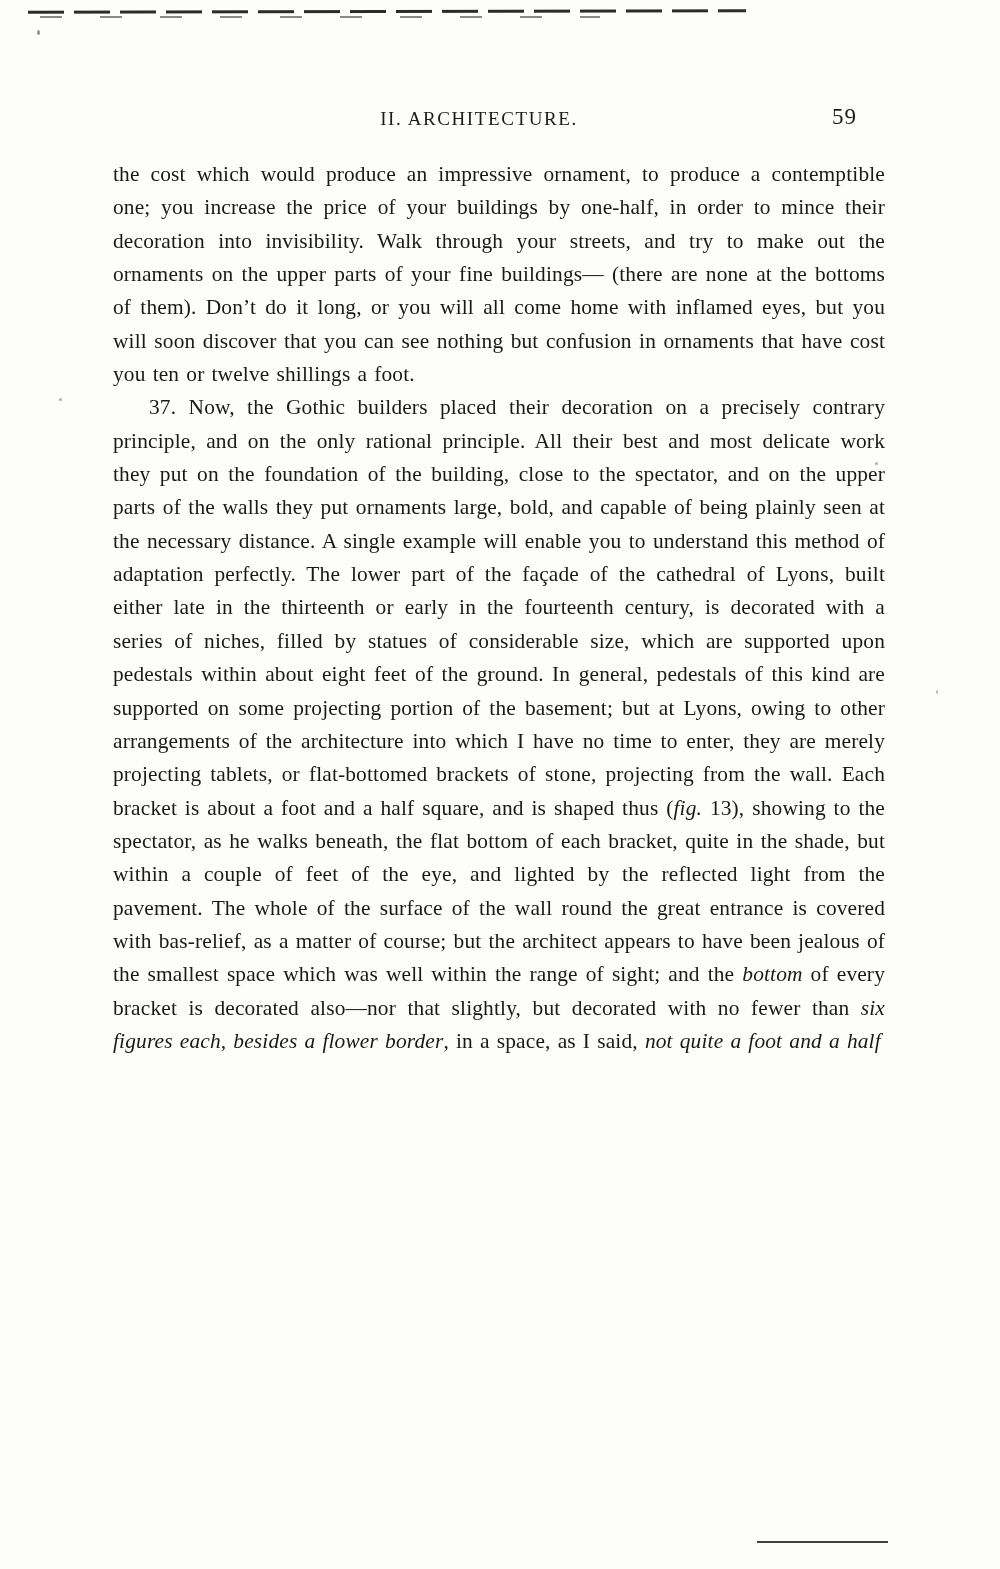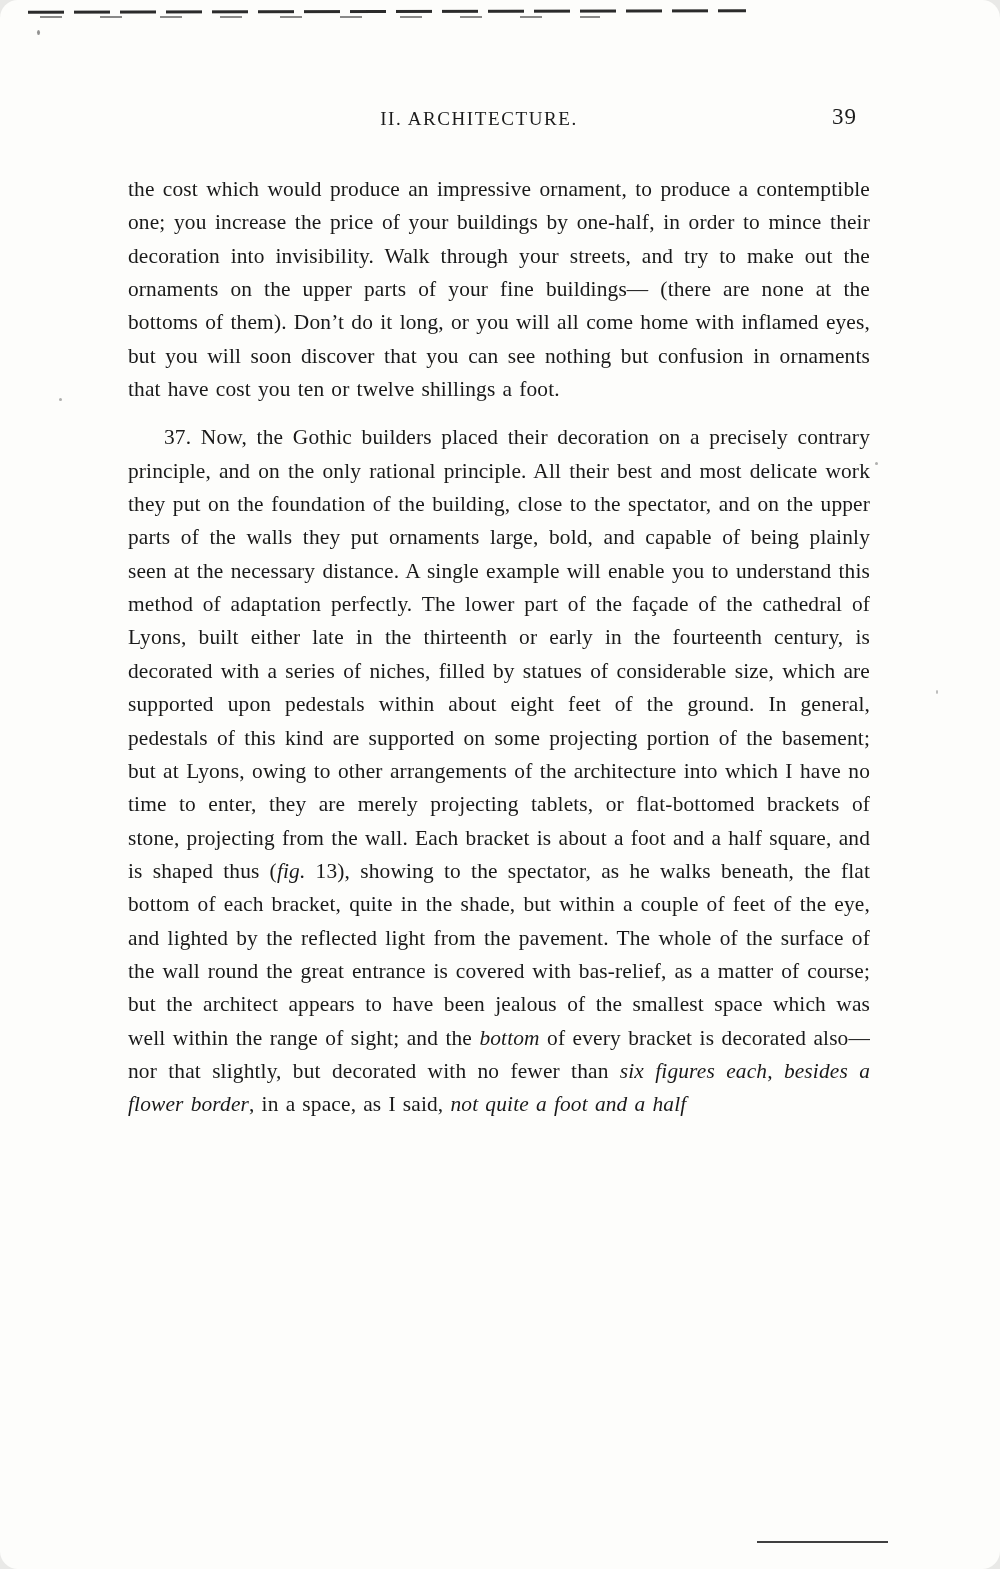--- a/index.html
+++ b/index.html
@@ -9,21 +9,20 @@
   }
   .page {
     position: relative;
     width: 1000px;
     height: 1569px;
     margin: 0 auto;
     background: #fdfdfb;
     overflow: hidden;
     font-family: "Liberation Serif", "DejaVu Serif", serif;
     color: #191919;
-    border-radius: 18px;
   }
 
   
   .artifact-top-line {
     position: absolute;
     top: 10px;
     left: 28px;
     width: 718px;
     height: 3px;
     background: repeating-linear-gradient(90deg, #141414 0 36px, transparent 36px 46px);
@@ -84,21 +83,21 @@
   }
 
   
   .text-block {
     position: absolute;
     top: 158px;
     left: 113px;
     width: 772px;
   }
   .text-block p {
-    margin: 15px;
+    margin: 0;
     font-size: 21.4px;
     line-height: 33.35px;
     text-align: justify;
     word-spacing: 1.6px;
     letter-spacing: 0.15px;
   }
   .text-block p.indent {
     text-indent: 36px;
   }
   .text-block i {
@@ -114,21 +113,21 @@
   <div class="artifact-top-line"></div>
   <div class="artifact-top-line2"></div>
   <div class="artifact-bottom-right"></div>
   <div class="speck s1"></div>
   <div class="speck s2"></div>
   <div class="speck s3"></div>
   <div class="speck s4"></div>
 
   <div class="running-header">
     <span class="header-title">II. ARCHITECTURE.</span>
-    <span class="page-number">39</span>
+    <span class="page-number">59</span>
   </div>
 
   <div class="text-block">
       <p><span>the cost which would produce an impressive ornament, to produce a contemptible one; you increase the price of your buildings by one-half, in order to mince their decoration into invisibility.  Walk through your streets, and try to make out the ornaments on the upper parts of your fine buildings— (there are none at the bottoms of them).  Don’t do it long, or you will all come home with inflamed eyes, but you will soon discover that you can see nothing but confusion in ornaments that have cost you ten or twelve shillings a foot.</span></p>
       <p class="indent"><span>37. Now, the Gothic builders placed their decoration on a precisely contrary principle, and on the only rational principle.  All their best and most delicate work they put on the foundation of the building, close to the spectator, and on the upper parts of the walls they put ornaments large, bold, and capable of being plainly seen at the necessary distance.  A single example will enable you to understand this method of adaptation perfectly.  The lower part of the façade of the cathedral of Lyons, built either late in the thirteenth or early in the fourteenth century, is decorated with a series of niches, filled by statues of considerable size, which are supported upon pedestals within about eight feet of the ground.  In general, pedestals of this kind are supported on some projecting portion of the basement; but at Lyons, owing to other arrangements of the architecture into which I have no time to enter, they are merely projecting tablets, or flat-bottomed brackets of stone, projecting from the wall.  Each bracket is about a foot and a half square, and is shaped thus (</span><i>fig.</i><span> 13), showing to the spectator, as he walks beneath, the flat bottom of each bracket, quite in the shade, but within a couple of feet of the eye, and lighted by the reflected light from the pavement.  The whole of the surface of the wall round the great entrance is covered with bas-relief, as a matter of course; but the architect appears to have been jealous of the smallest space which was well within the range of sight; and the </span><i>bottom</i><span> of every bracket is decorated also—nor that slightly, but decorated with no fewer than </span><i>six figures each, besides a flower border</i><span>, in a space, as I said, </span><i>not quite a foot and a half</i></p>
     </div>
 
 </div>
 
 </body></html>

